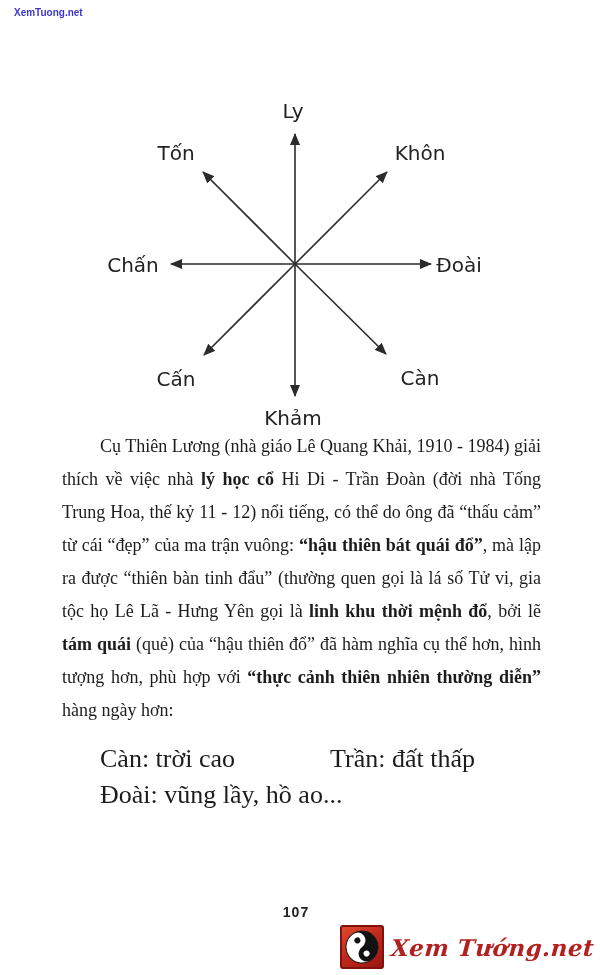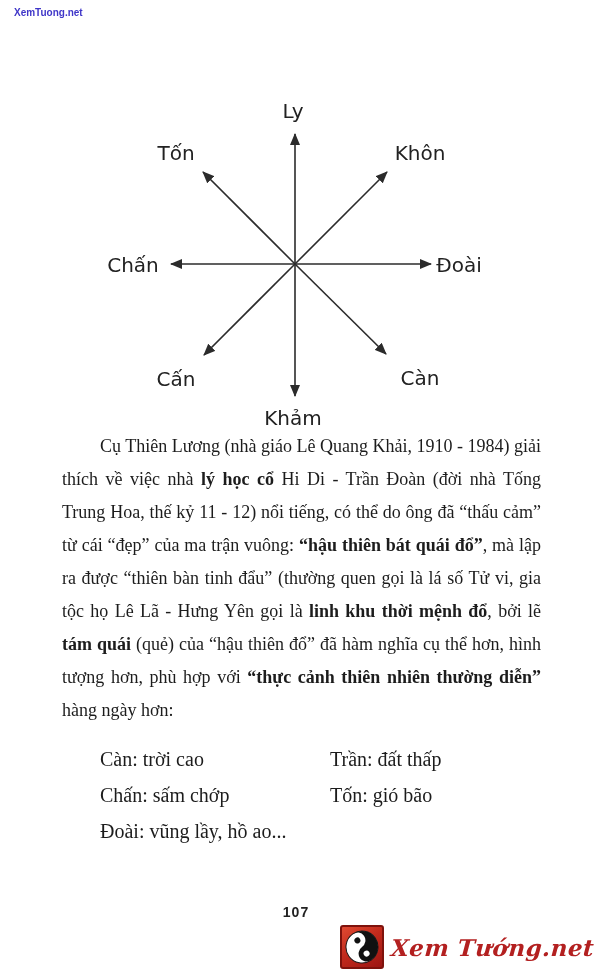--- a/index.html
+++ b/index.html
@@ -50,21 +50,21 @@
     text-indent: 38px;
     color: var(--color-ink, #1c1c1c);
   }
   .paragraph .bold { font-weight: bold; }
 
   
   .trigram-list {
     position: absolute;
     left: 100px; top: 744px;
     width: 446px;
-    font-size: 20px;
+    font-size: 26px;
   }
   .trigram-row { display: flex; height: 36px; line-height: 30px; }
   .trigram-left { width: 230px; }
   .trigram-right { flex: 1; }
 
   
   .page-number {
     position: absolute;
     left: 0; top: 904px;
     width: 592px;
@@ -136,24 +136,20 @@
 </div>
 
 <p class="paragraph"><span>Cụ Thiên Lương (nhà giáo Lê Quang Khải, 1910 - 1984) giải thích về việc nhà </span><span class="bold">lý học cổ</span><span> Hi Di - Trần Đoàn (đời nhà Tống Trung Hoa, thế kỷ 11 - 12) nổi tiếng, có thể do ông đã “thấu cảm” từ cái “đẹp” của ma trận vuông: </span><span class="bold">“hậu thiên bát quái đổ”</span><span>, mà lập ra được “thiên bàn tinh đẩu” (thường quen gọi là lá số Tử vi, gia tộc họ Lê Lã - Hưng Yên gọi là </span><span class="bold">linh khu thời mệnh đổ</span><span>, bởi lẽ </span><span class="bold">tám quái</span><span> (quẻ) của “hậu thiên đổ” đã hàm nghĩa cụ thể hơn, hình tượng hơn, phù hợp với </span><span class="bold">“thực cảnh thiên nhiên thường diễn”</span><span> hàng ngày hơn:</span></p>
 
 <div class="trigram-list">
   <div class="trigram-row">
     <span class="trigram-left">Càn: trời cao</span>
     <span class="trigram-right">Trần: đất thấp</span>
   </div>
   <div class="trigram-row">
-    <span class="trigram-left">Chấn: sấm chớp</span>
-    <span class="trigram-right">Tốn: gió bão</span>
-  </div>
-  <div class="trigram-row">
     <span class="trigram-right">Đoài: vũng lầy, hồ ao...</span>
   </div>
 </div>
 
 <div class="page-number">107</div>
 
 <div class="logo">
   <div class="logo-mark">
     <svg width="34" height="34" viewBox="0 0 34 34">
       <g transform="rotate(-35 17 17)">

